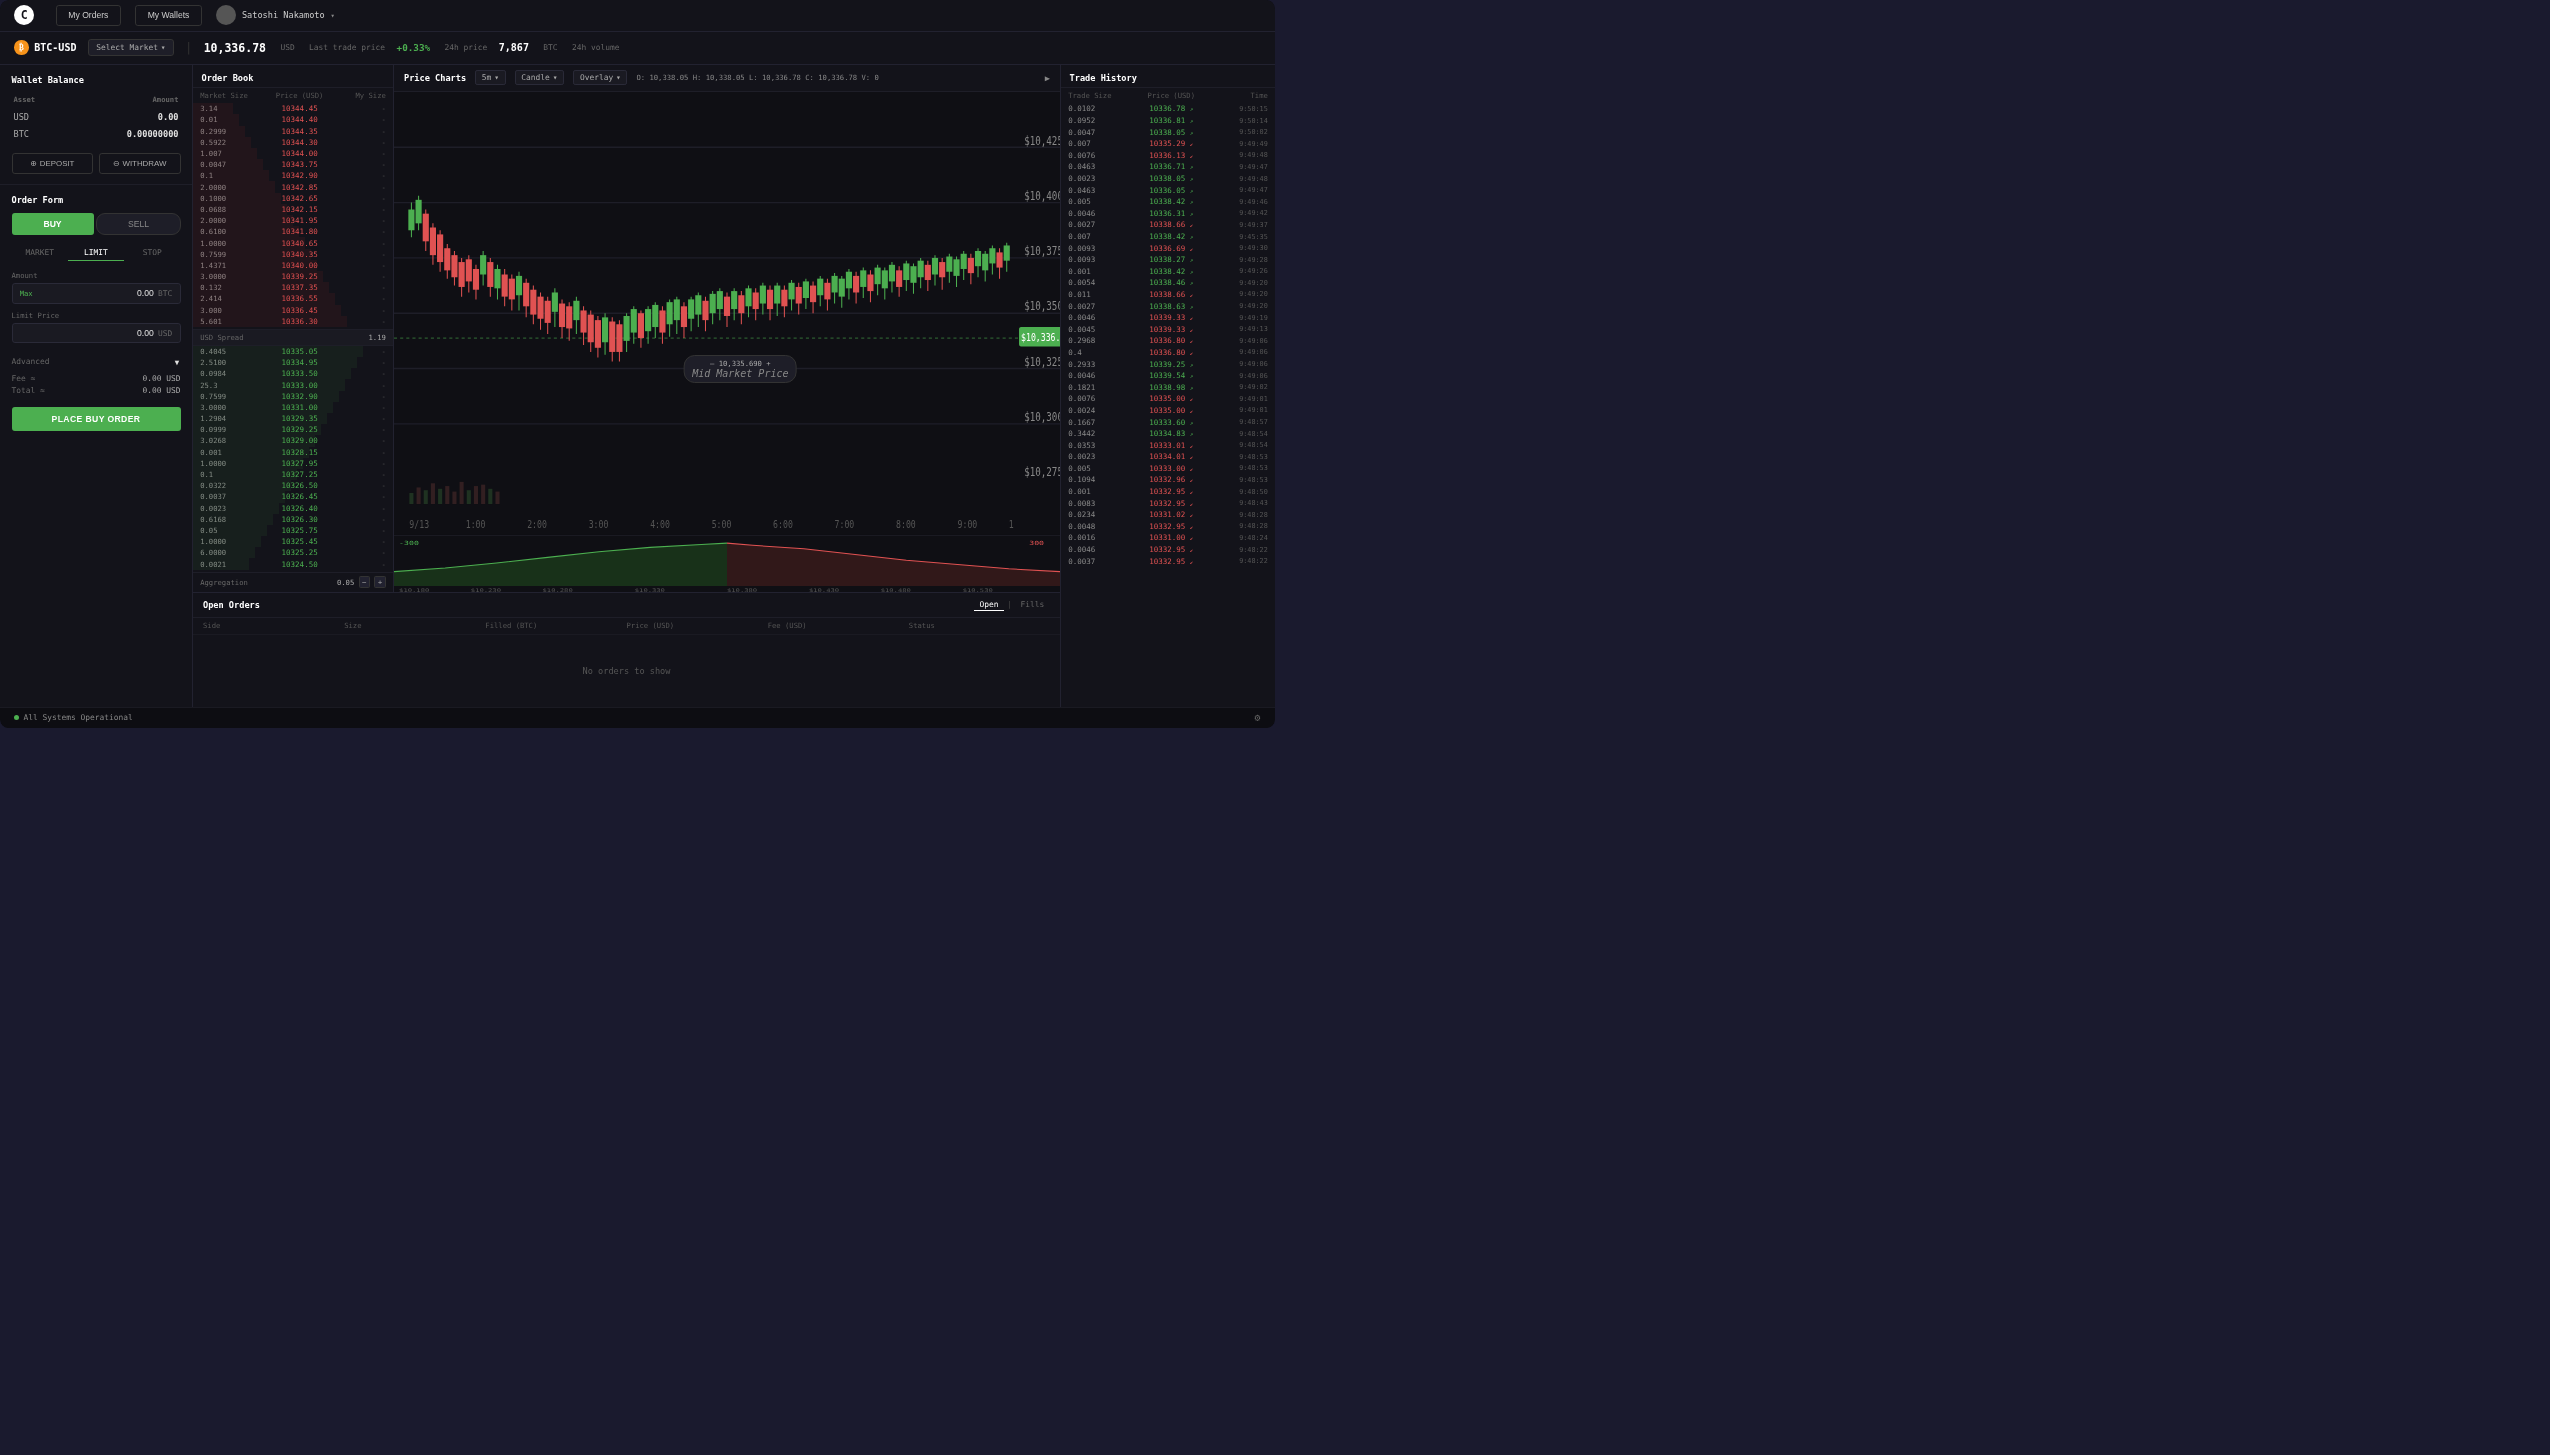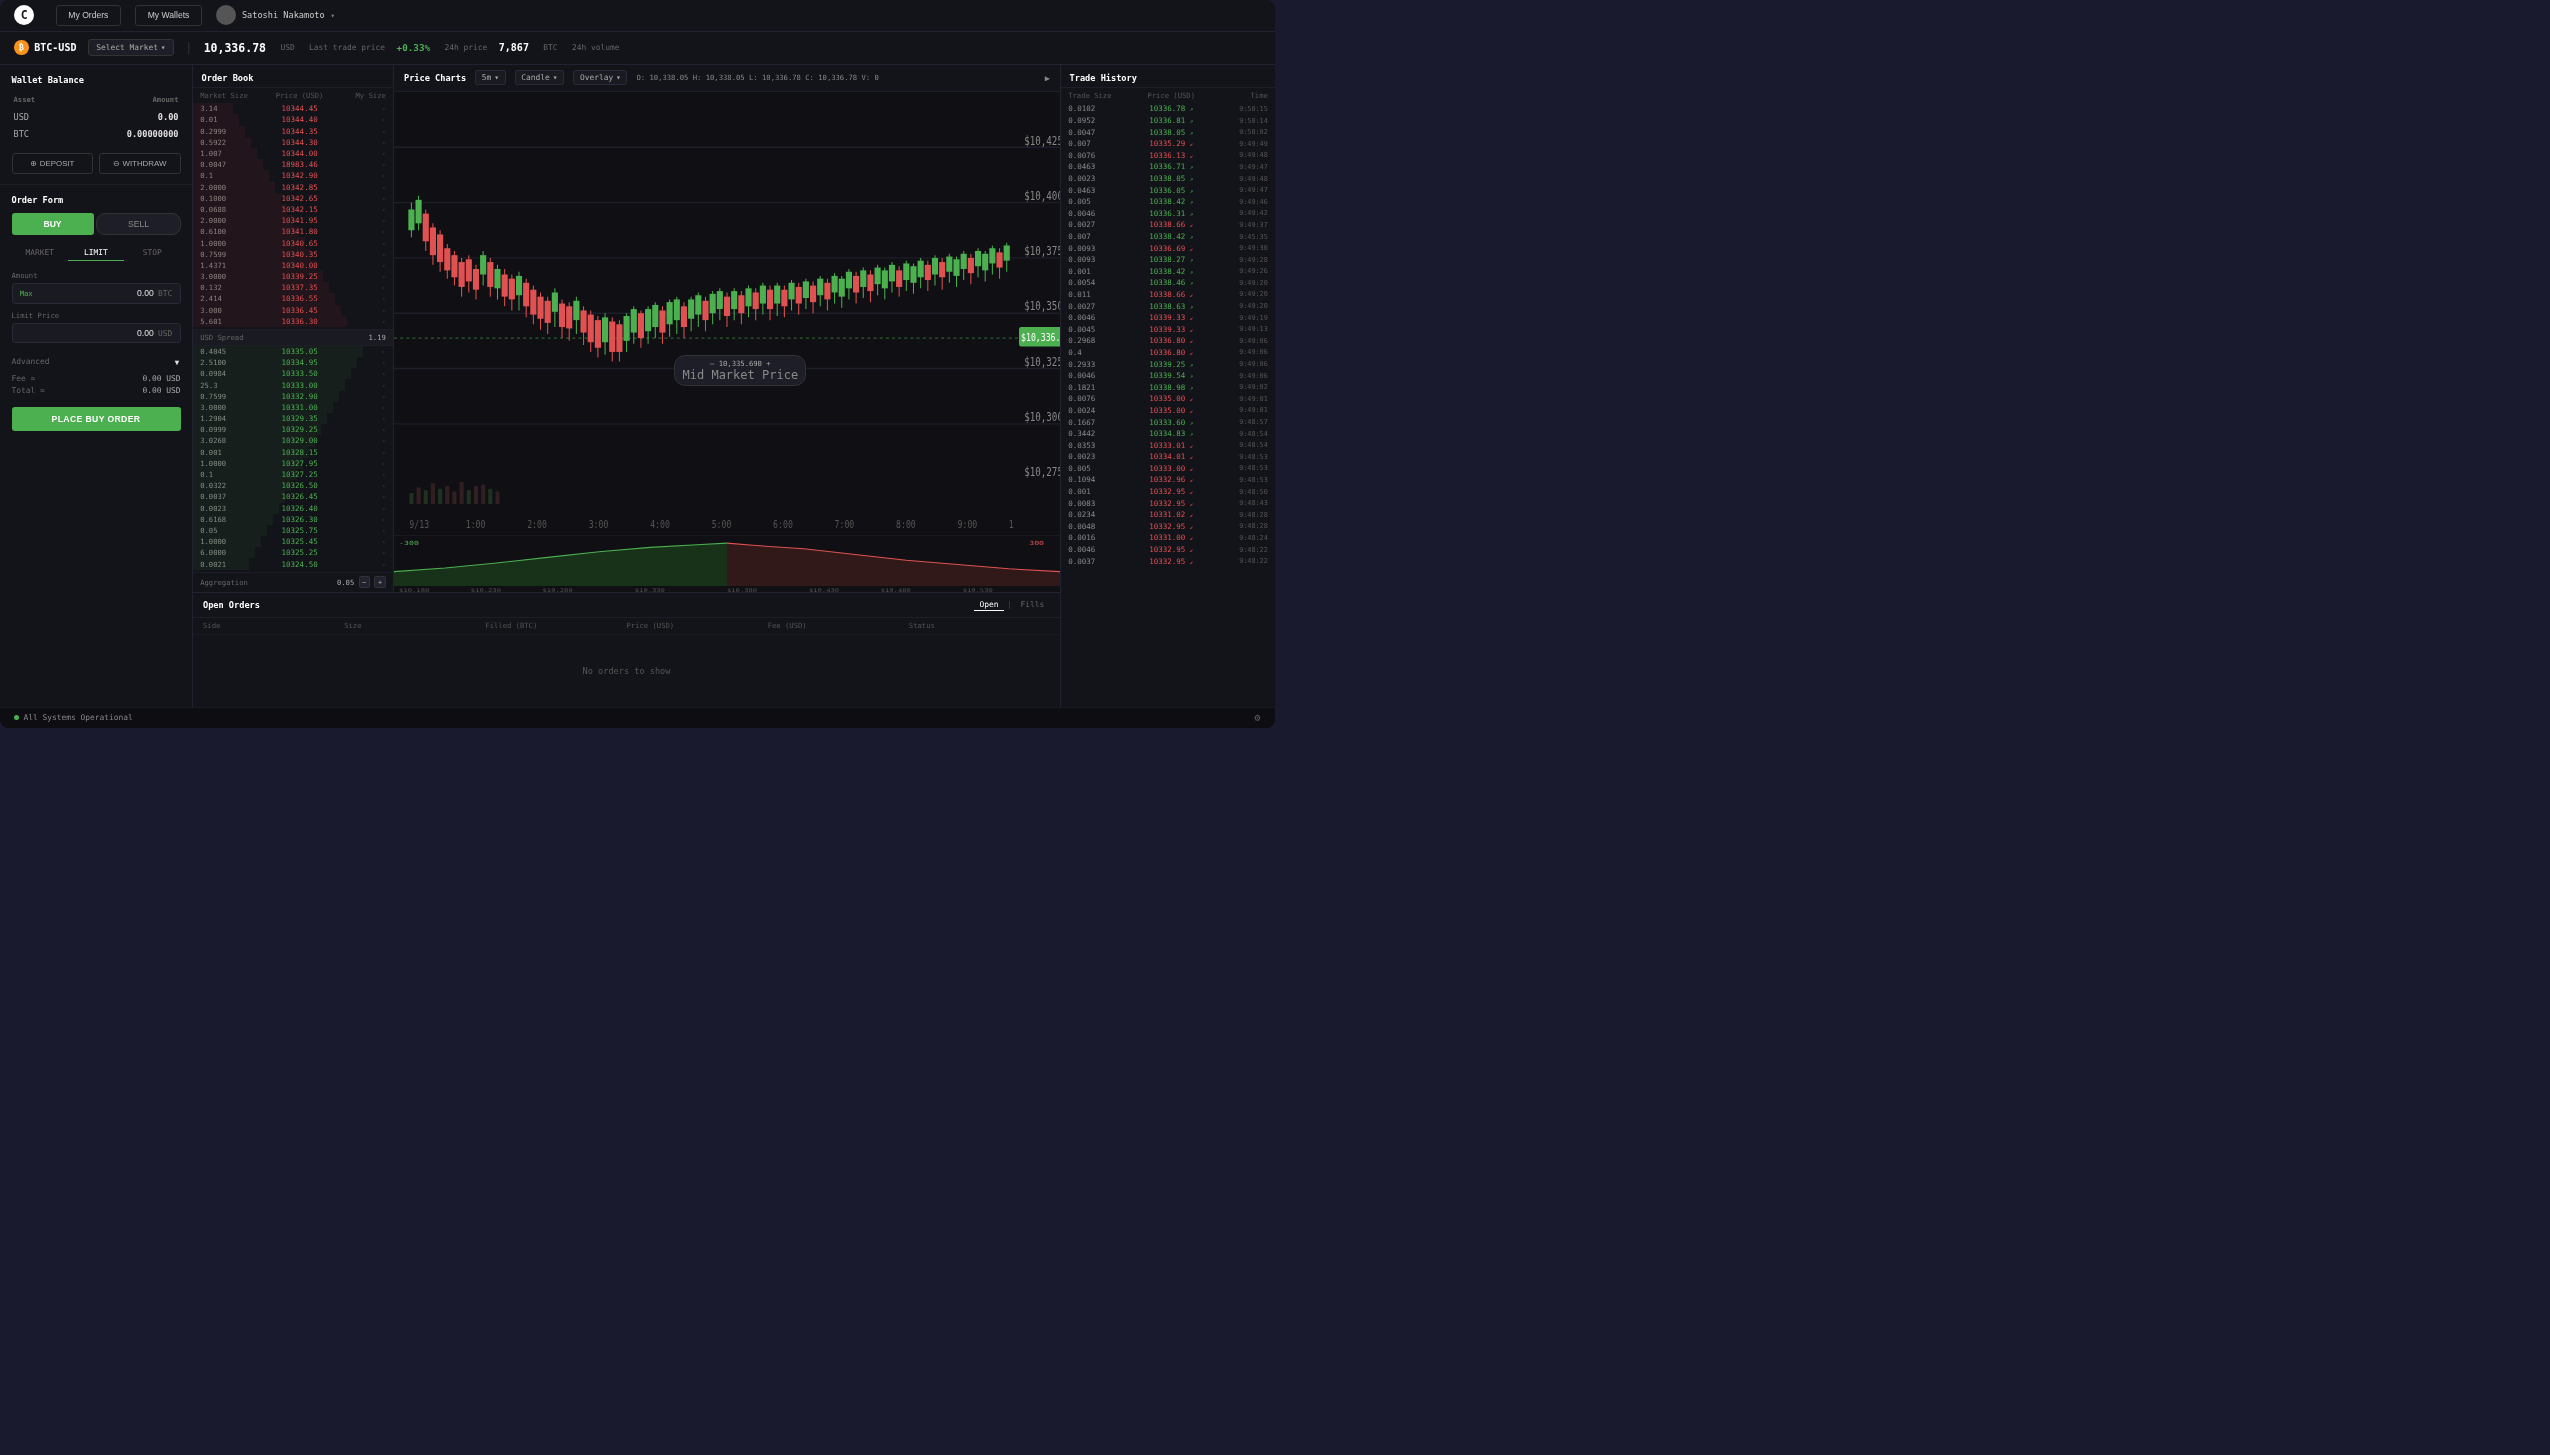--- a/index.html
+++ b/index.html
@@ -736,21 +736,21 @@
   </div>
               <div class="ob-row">
     <div class="ob-bg-sell" style="width:32%"></div>
     <span class="ob-cell-market">1.007</span>
     <span class="ob-cell-price-sell">10344.00</span>
     <span class="ob-cell-mysize">-</span>
   </div>
               <div class="ob-row">
     <div class="ob-bg-sell" style="width:35%"></div>
     <span class="ob-cell-market">0.0047</span>
-    <span class="ob-cell-price-sell">18983.46</span>
+    <span class="ob-cell-price-sell">10343.75</span>
     <span class="ob-cell-mysize">-</span>
   </div>
               <div class="ob-row">
     <div class="ob-bg-sell" style="width:38%"></div>
     <span class="ob-cell-market">0.1</span>
     <span class="ob-cell-price-sell">10342.90</span>
     <span class="ob-cell-mysize">-</span>
   </div>
               <div class="ob-row">
     <div class="ob-bg-sell" style="width:41%"></div>
@@ -1205,21 +1205,21 @@
               <line x1="584" y1="111" x2="584" y2="132" stroke="#4caf50" stroke-width="1"></line>
               <rect x="581" y="113" width="6" height="11" fill="#4caf50"></rect>
               <line x1="591" y1="113" x2="591" y2="135" stroke="#e05252" stroke-width="1"></line>
               <rect x="588" y="116" width="6" height="11" fill="#e05252"></rect>
               <line x1="598" y1="109" x2="598" y2="130" stroke="#4caf50" stroke-width="1"></line>
               <rect x="595" y="111" width="6" height="11" fill="#4caf50"></rect>
             </svg>
             
             <div class="midprice-annotation" style="top:52%;left:52%;">
               <div style="font-size:7.2px;color:#aaa;">— <span>10,335.690</span> +</div>
-              <div style="font-size:12px;color:#888;">Mid Market Price</div>
+              <div style="font-size:10px;color:#888;font-style:italic;">Mid Market Price</div>
             </div>
           </div>
 
           <div style="height:57px;background:#0f0f14;border-top:0.7px solid #1a1a22;position:relative;overflow:hidden;">
             <svg width="100%" height="57" viewBox="0 0 650 80" preserveAspectRatio="none">
               <rect width="650" height="80" fill="#0f0f14"></rect>
 
               <polygon points="0,70 0,50 50,45 100,38 150,30 200,22 250,16 300,12 325,10 325,70" fill="#1a3a1a" opacity="0.8"></polygon>
               <polyline points="0,50 50,45 100,38 150,30 200,22 250,16 300,12 325,10" fill="none" stroke="#4caf50" stroke-width="1.5"></polyline>
 

